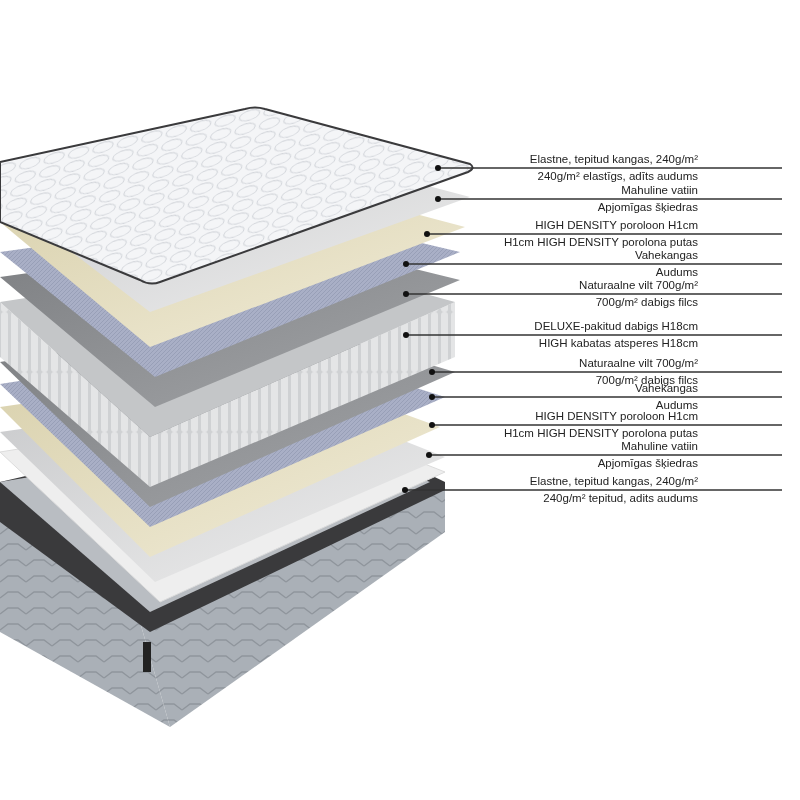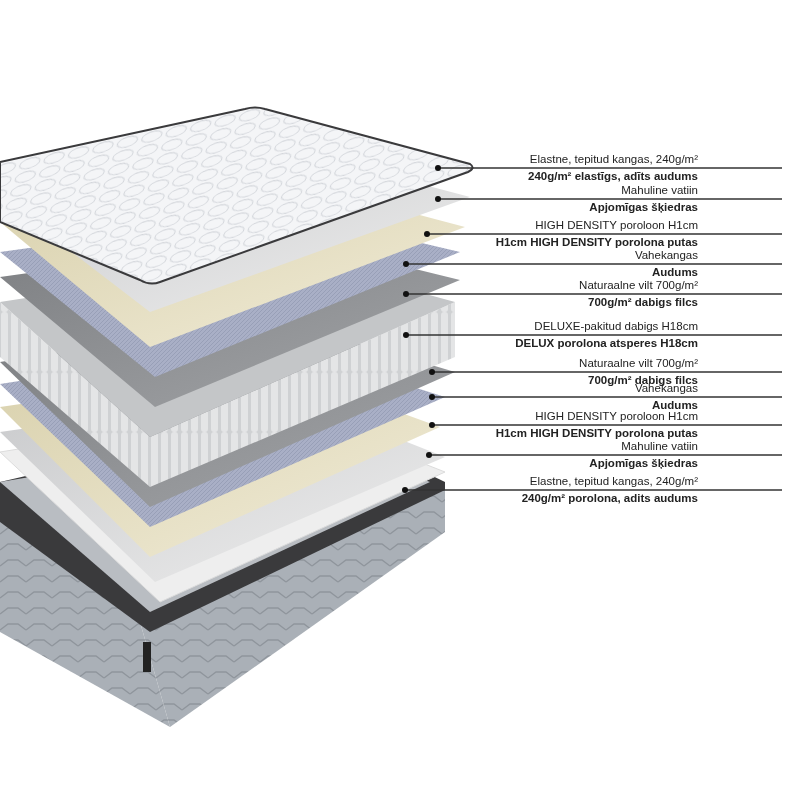--- a/index.html
+++ b/index.html
@@ -1,21 +1,21 @@
 <!DOCTYPE html>
 <html><head>
 <meta charset="utf-8">
 <style>
   html, body { margin:0; padding:0; background:#ffffff; }
   body { width:800px; height:800px; position:relative; overflow:hidden; font-family:"Liberation Sans", sans-serif; }
   #stage { position:absolute; left:0; top:12px; width:716px; height:800px; }
   svg { position:absolute; left:0; top:0; }
   .label { position:absolute; right:18px; font-size:11.5px; color:#222; text-align:right; white-space:nowrap; line-height:13px; }
   .label.top { transform:translateY(-15px); }
-  .label.bot { transform:translateY(2px);font-weight:bold; }
+  .label.bot { transform:translateY(2px); }
 </style>
 </head>
 <body>
 
 <div id="stage">
   <svg width="800" height="800" viewBox="0 0 800 800">
     <defs>
       <pattern id="quilt" width="22" height="14" patternUnits="userSpaceOnUse" patternTransform="skewX(-30) rotate(-14)">
         <rect width="22" height="14" fill="#f4f5f7"></rect>
         <ellipse cx="11" cy="7" rx="9" ry="5.5" fill="none" stroke="#d3d6db" stroke-width="1"></ellipse>
@@ -106,25 +106,25 @@
       <div class="label bot" style="top: 156px;">240g/m² elastīgs, adīts audums</div>
       <div class="label top" style="top: 187px;">Mahuline vatiin</div>
       <div class="label bot" style="top: 187px;">Apjomīgas šķiedras</div>
       <div class="label top" style="top: 222px;">HIGH DENSITY poroloon H1cm</div>
       <div class="label bot" style="top: 222px;">H1cm HIGH DENSITY porolona putas</div>
       <div class="label top" style="top: 252px;">Vahekangas</div>
       <div class="label bot" style="top: 252px;">Audums</div>
       <div class="label top" style="top: 282px;">Naturaalne vilt 700g/m²</div>
       <div class="label bot" style="top: 282px;">700g/m²  dabigs filcs</div>
       <div class="label top" style="top: 323px;">DELUXE-pakitud dabigs H18cm</div>
-      <div class="label bot" style="top: 323px;">DELUX porolona atsperes H18cm</div>
+      <div class="label bot" style="top: 323px;">HIGH kabatas atsperes H18cm</div>
       <div class="label top" style="top: 360px;">Naturaalne vilt 700g/m²</div>
       <div class="label bot" style="top: 360px;">700g/m²  dabigs filcs</div>
       <div class="label top" style="top: 385px;">Vahekangas</div>
       <div class="label bot" style="top: 385px;">Audums</div>
       <div class="label top" style="top: 413px;">HIGH DENSITY poroloon H1cm</div>
       <div class="label bot" style="top: 413px;">H1cm HIGH DENSITY porolona putas</div>
       <div class="label top" style="top: 443px;">Mahuline vatiin</div>
       <div class="label bot" style="top: 443px;">Apjomīgas šķiedras</div>
       <div class="label top" style="top: 478px;">Elastne, tepitud kangas, 240g/m²</div>
-      <div class="label bot" style="top: 478px;">240g/m² porolona, adits audums</div>
+      <div class="label bot" style="top: 478px;">240g/m² tepitud, adits audums</div>
     </div>
 </div>
 
 </body></html>

